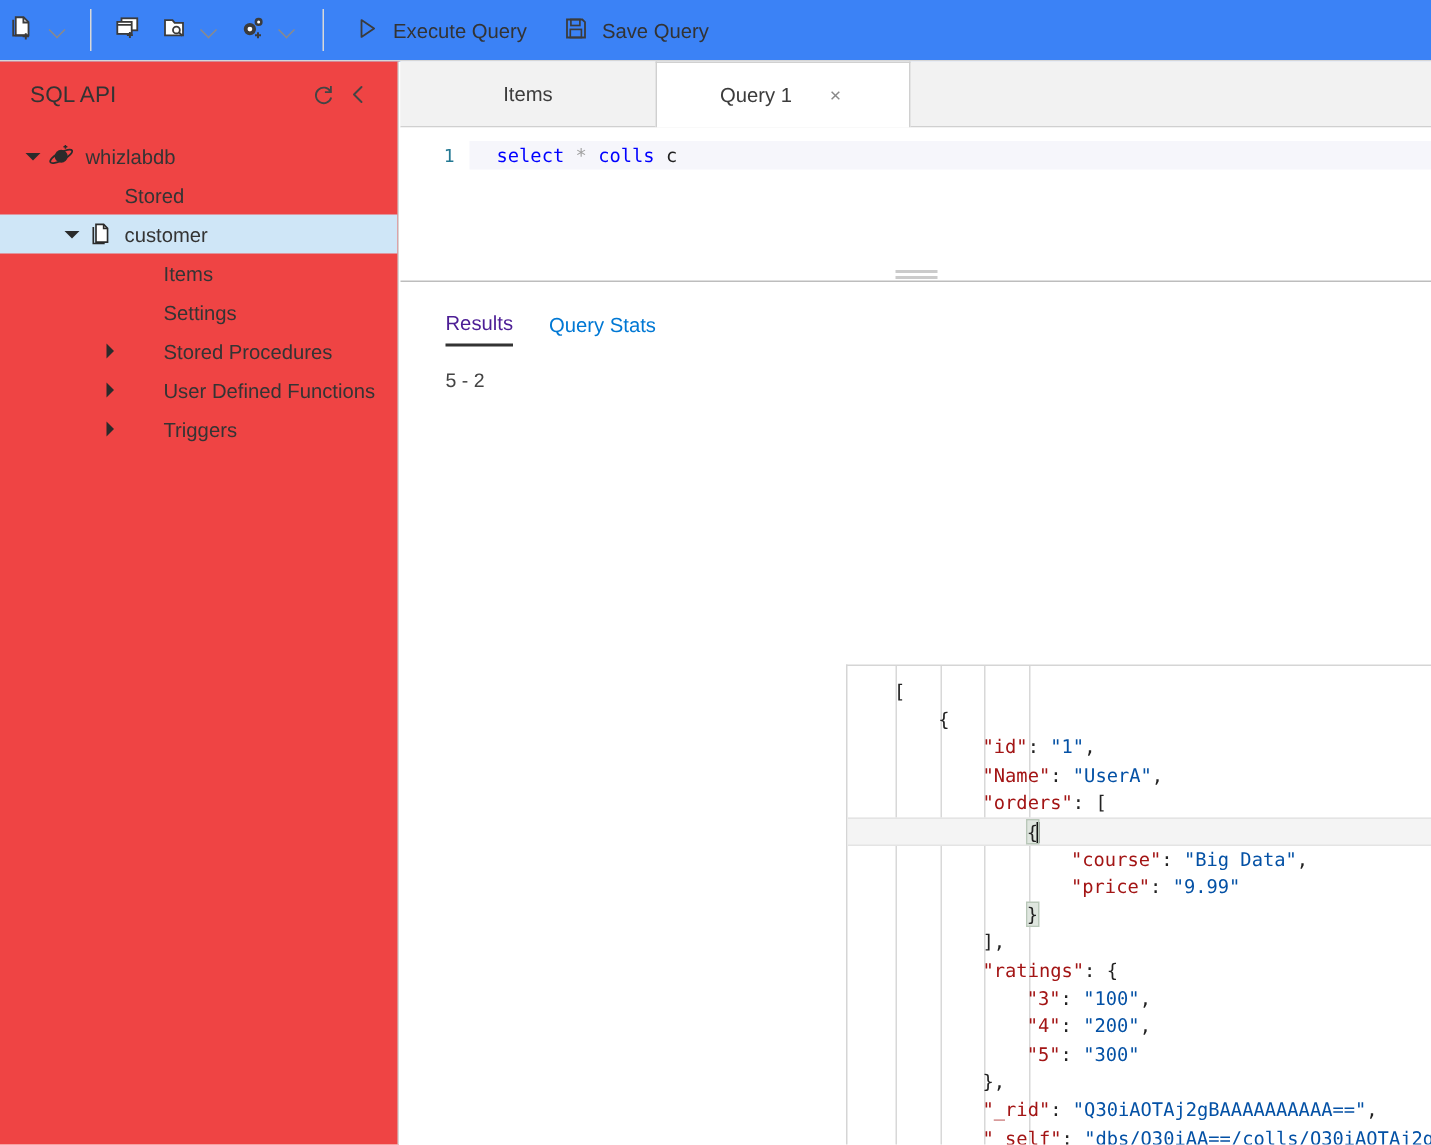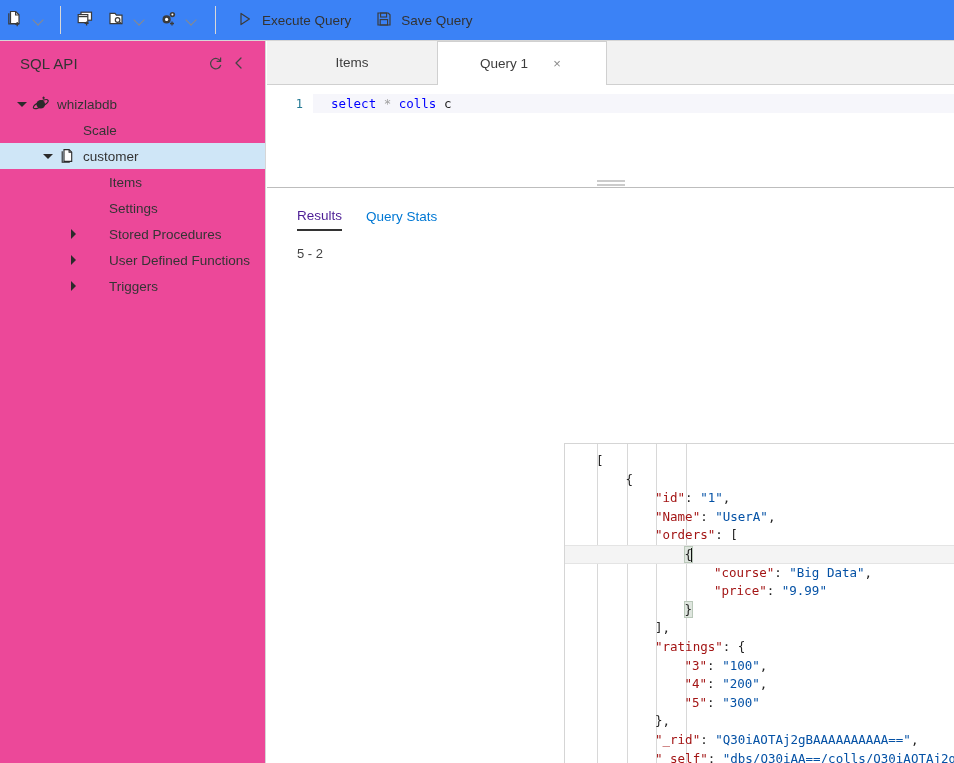--- a/index.html
+++ b/index.html
@@ -62,21 +62,21 @@
     color: #333333;
     white-space: nowrap;
   }
   .icon-svg { display: block; flex: none; }
 
   
   .sidebar {
     position: absolute;
     left: 0; top: 41px;
     width: 266px; height: 722px;
-    background: #ec4899;
+    background: #ef4444;
     border-right: 1px solid #d6d6d6;
     overflow: hidden;
   }
   .sidebar-head {
     height: 44px;
     display: flex;
     align-items: center;
     padding: 0 14px 0 20px;
   }
   .sidebar-title {
@@ -422,21 +422,21 @@
             <circle cx="8.8" cy="9.2" r="4.3" fill="#2b2b2b"></circle>
             <ellipse cx="8.8" cy="9.2" rx="8.2" ry="2.6" transform="rotate(-28 8.8 9.2)" fill="none" stroke="#2b2b2b" stroke-width="1.2"></ellipse>
             <path d="M11.6 1.6v2.6M10.3 2.9h2.6" stroke="#2b2b2b" stroke-width="1"></path>
           </svg>
         </span>
         <span class="tlabel">whizlabdb</span>
       </div>
       <div class="tnode" style="padding-left: 40px;">
         <span class="twist"></span>
         <span class="tnode-icon"></span>
-        <span class="tlabel">Scale</span>
+        <span class="tlabel">Stored</span>
       </div>
       <div class="tnode sel" style="padding-left: 40px;">
         <span class="twist down"></span>
         <span class="tnode-icon">
           <svg width="18" height="18" viewBox="0 0 18 18">
             <path d="M6 2.6h5.1l2.6 2.6v9.2H6z" fill="#fff" stroke="#2b2b2b" stroke-width="1.1"></path>
             <path d="M11.1 2.7v2.6h2.6" fill="none" stroke="#2b2b2b" stroke-width="1.1"></path>
             <path d="M4.2 4.3v11h7.6" fill="none" stroke="#2b2b2b" stroke-width="1.1"></path>
           </svg>
         </span>

